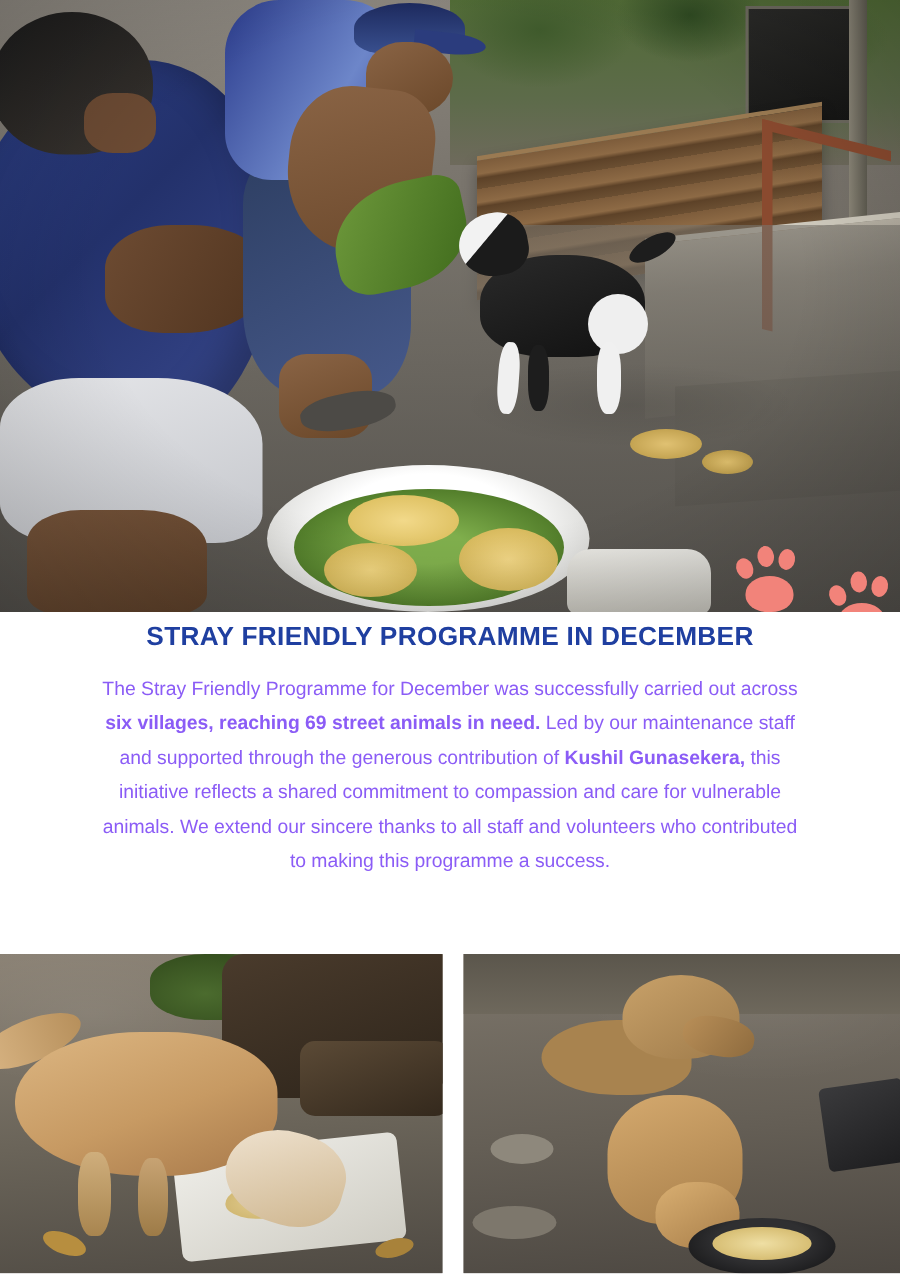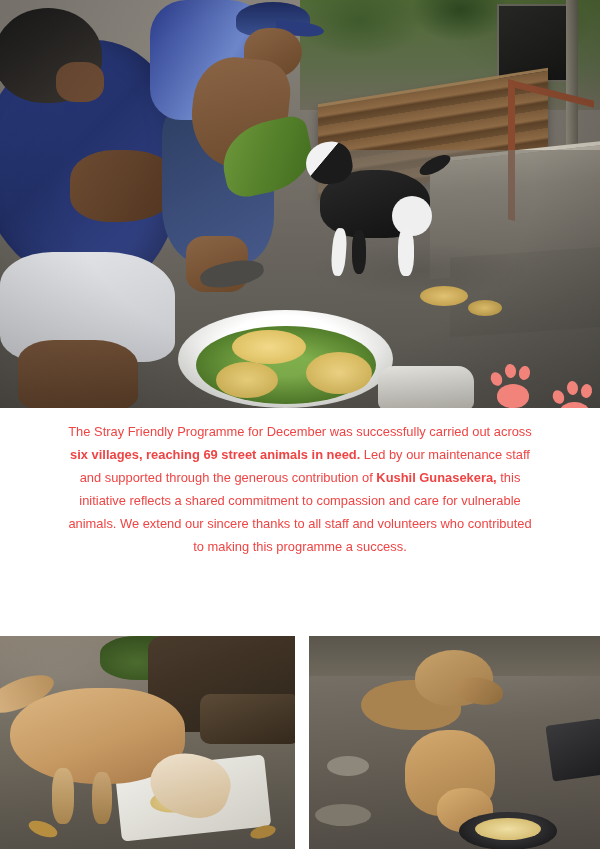--- a/index.html
+++ b/index.html
@@ -231,21 +231,21 @@
     text-align: center;
     color: #1f3fa0;
     font-weight: 700;
     font-size: 17.5px;
     letter-spacing: 0.2px;
     margin-top: 6px;
   }
   .body {
     margin: 13px 62px 0 62px;
     text-align: center;
-    color: #ef4444;
+    color: #8b5cf6;
     font-size: 12.9px;
     line-height: 1.78;
   }
   .body b { font-weight: 700; }
 
   
   .bottom {
     position: absolute; left: 0; top: 636px; width: 600px; height: 213px;
   }
   .photo-bl {
@@ -425,20 +425,21 @@
     <div class="pad" style="left:7px;  top:24px; width:31px; height:23px;"></div>
   </div>
   <div class="paw" style="left:534px; top:441px; width:56px; height:52px;">
     <div class="toe" style="left:2px;  top:12px; width:12px; height:15px; transform:rotate(-24deg);"></div>
     <div class="toe" style="left:17px; top:2px;  width:12px; height:15px; transform:rotate(-6deg);"></div>
     <div class="toe" style="left:33px; top:5px;  width:12px; height:15px; transform:rotate(12deg);"></div>
     <div class="pad" style="left:9px;  top:25px; width:35px; height:26px;"></div>
   </div>
 
   <div class="textblock">
+    <div class="subtitle">STRAY FRIENDLY PROGRAMME IN DECEMBER</div>
     <p class="body">
       <span>The Stray Friendly Programme for December was successfully carried out across </span><b>six villages, reaching 69 street animals in need.</b><span> Led by our maintenance staff and supported through the generous contribution of </span><b>Kushil Gunasekera,</b><span> this initiative reflects a shared commitment to compassion and care for vulnerable animals. We extend our sincere thanks to all staff and volunteers who contributed to making this programme a success.</span>
     </p>
   </div>
 
   <div class="bottom">
 
     <div class="photo-bl">
       <div class="bl-ground"></div>
       <div class="bl-greenery"></div>

